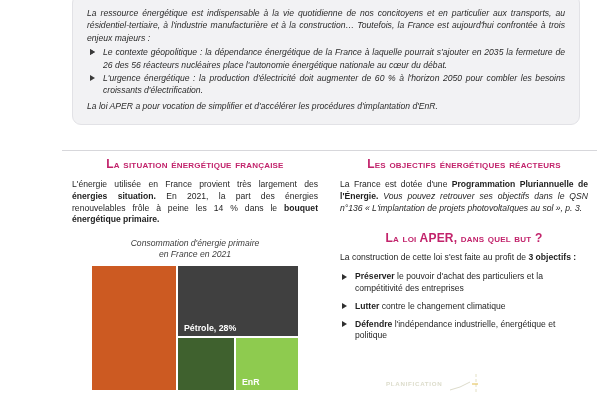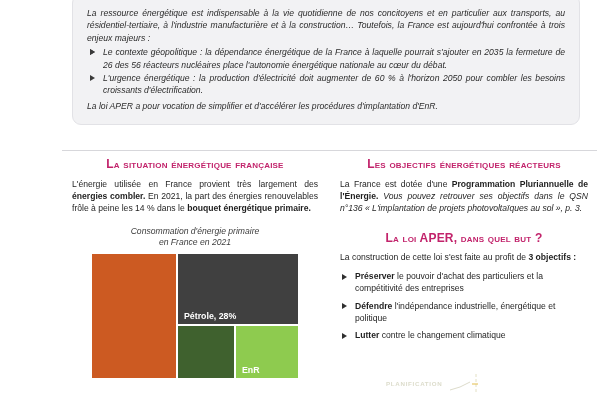--- a/index.html
+++ b/index.html
@@ -246,21 +246,21 @@
       <span>L'urgence énergétique : la production d'électricité doit augmenter de 60 % à l'horizon 2050 pour combler les besoins croissants d'électrification.</span>
     </li>
   </ul>
   <p class="intro-p intro-closing">La loi APER a pour vocation de simplifier et d'accélérer les procédures d'implantation d'EnR.</p>
 </div>
 
 <div class="divider"></div>
 
 <div class="col col-left">
   <h2 class="sec-title">La situation énergétique française</h2>
-  <p class="body-p"><span>L'énergie utilisée en France provient très largement des </span><b>énergies combler.</b><span> En 2021, la part des énergies renouvelables frôle à peine les 14 % dans le </span><b>bouquet énergétique primaire.</b></p>
+  <p class="body-p"><span>L'énergie utilisée en France provient très largement des </span><b>énergies situation.</b><span> En 2021, la part des énergies renouvelables frôle à peine les 14 % dans le </span><b>bouquet énergétique primaire.</b></p>
 
   <div class="chart-title">
     <span>Consommation d'énergie primaire</span><br>
     <span>en France en 2021</span>
   </div>
 
   <div class="treemap">
     <div class="tm-cell tm-oil" style="background: rgb(204, 90, 34);">
       <span class="tm-label"></span>
     </div>
@@ -283,25 +283,25 @@
   <h2 class="sec-title aper">La loi APER, dans quel but ?</h2>
   <p class="body-p"><span>La construction de cette loi s'est faite au profit de </span><b>3 objectifs :</b></p>
 
   <ul class="obj-list">
     <li>
       <span class="tri-sm"></span>
       <b>Préserver</b><span> le pouvoir d'achat des particuliers et la compétitivité des entreprises</span>
     </li>
     <li>
       <span class="tri-sm"></span>
+      <b>Lutter</b><span> contre le changement climatique</span>
+    </li>
+    <li>
+      <span class="tri-sm"></span>
       <b>Défendre</b><span> l'indépendance industrielle, énergétique et politique</span>
-    </li>
-    <li>
-      <span class="tri-sm"></span>
-      <b>Lutter</b><span> contre le changement climatique</span>
     </li>
   </ul>
 </div>
 
 <div class="planif">PLANIFICATION</div>
 <svg class="planif-mark" viewBox="0 0 40 24">
   <path d="M2 18 Q12 16 22 10" stroke="#dddccb" stroke-width="1" fill="none"></path>
   <line x1="28" y1="2" x2="28" y2="20" stroke="#e3e0c4" stroke-width="1" stroke-dasharray="3 2"></line>
   <path d="M24 12 L30 12" stroke="#e8c96a" stroke-width="1.2" fill="none"></path>
 </svg>

